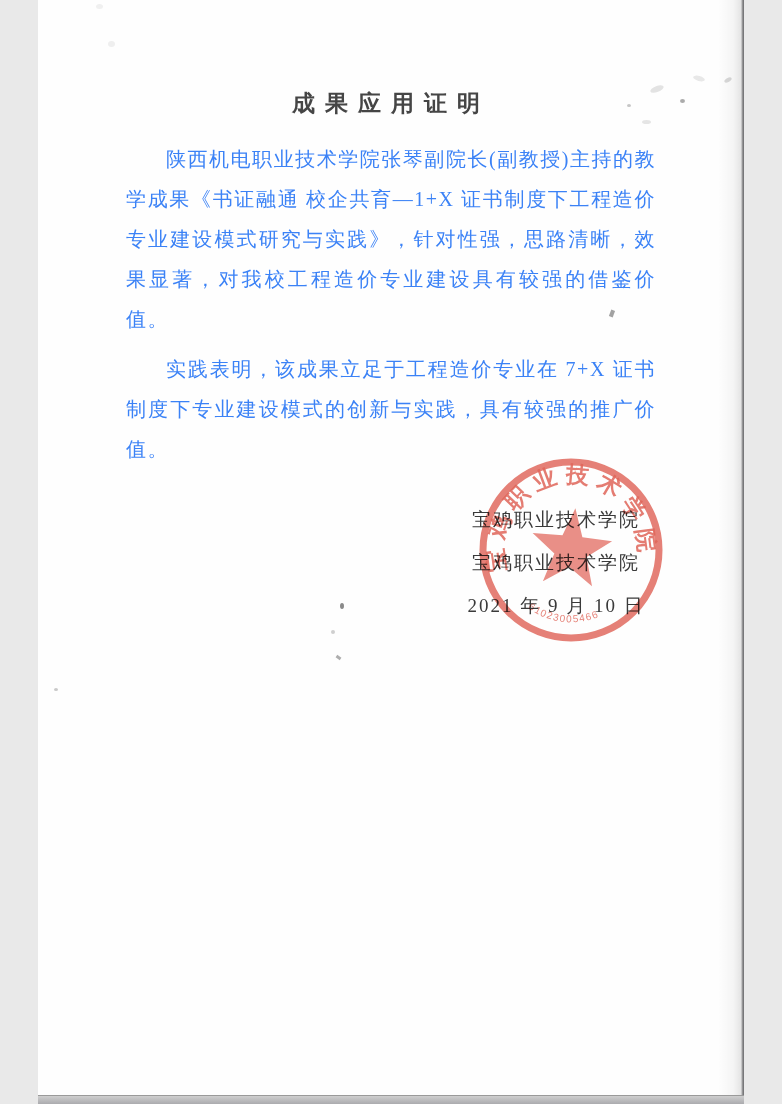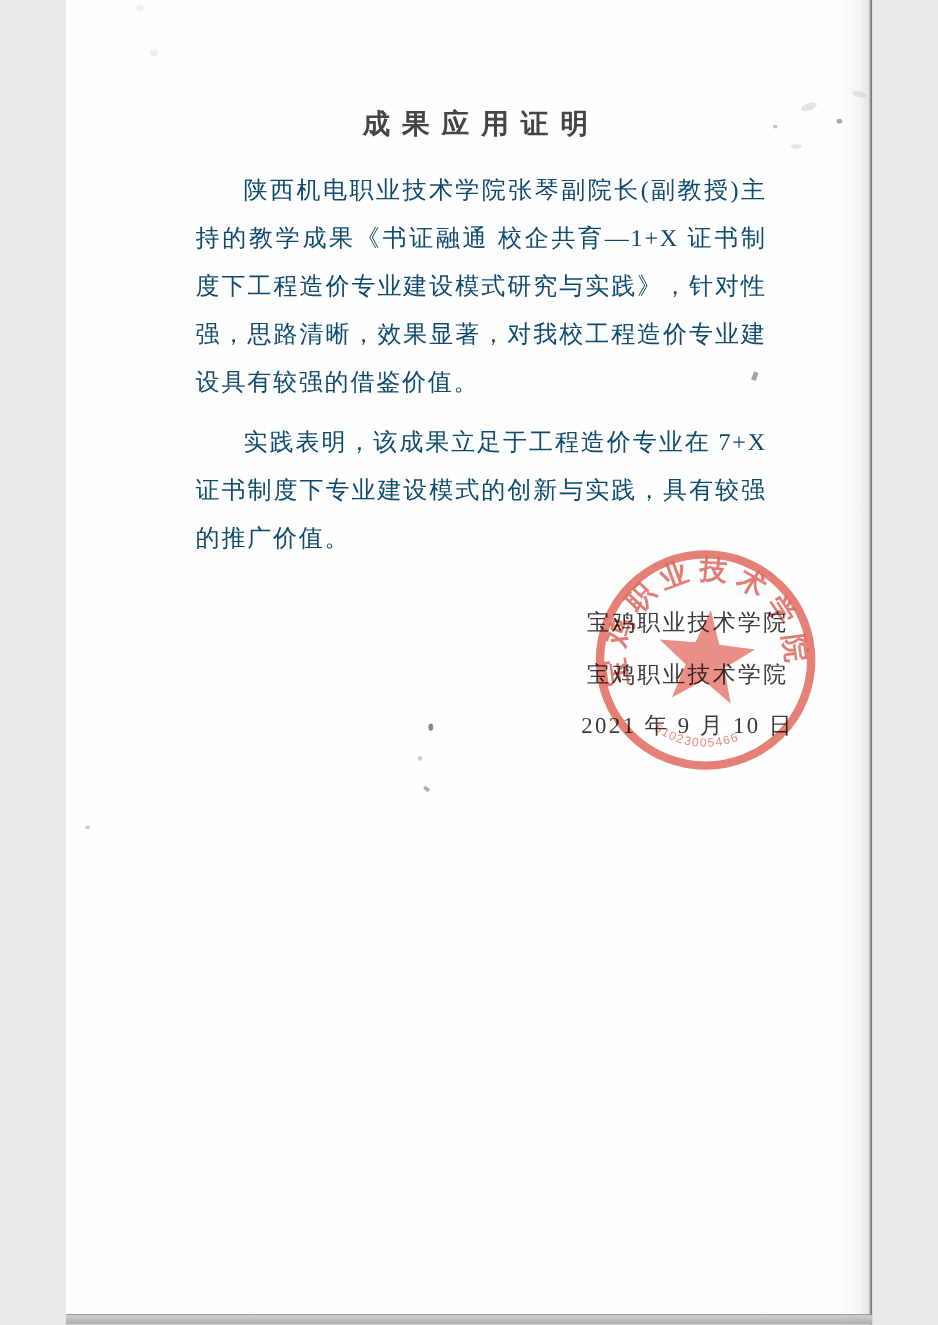--- a/index.html
+++ b/index.html
@@ -3,26 +3,25 @@
 <meta charset="utf-8">
 <style>
   html, body {
     margin: 0;
     padding: 0;
     background: #e9e9e9;
     font-family: "Liberation Serif", "DejaVu Serif", serif;
   }
   .page {
     position: relative;
-    width: 652px;
+    width: 706px;
     height: 1104px;
     background: #fefefe;
     overflow: hidden;
     margin: 0 auto;
-    padding-left: 20px;
   }
   
   .edge-bottom {
     position: absolute;
     left: 0; right: 0; bottom: 0;
     height: 8px;
     background: linear-gradient(to bottom, #cfcfcf, #ababae);
     border-top: 1px solid #9a9a9a;
   }
   .edge-right {
@@ -38,21 +37,21 @@
     font-size: 23px;
     font-weight: 600;
     letter-spacing: 10px;
     color: #454545;
   }
   .doc-body {
     margin: 20px 88px 0 88px;
     font-size: 20px;
     line-height: 40px;
     letter-spacing: 1.5px;
-    color: #0c4a6e;
+    color: #3b82f6;
     text-align: justify;
   }
   .doc-body p {
     margin: 0;
     text-indent: 2em;
   }
   .doc-body p + p {
     margin-top: 10px;
   }
   .signature-block {

